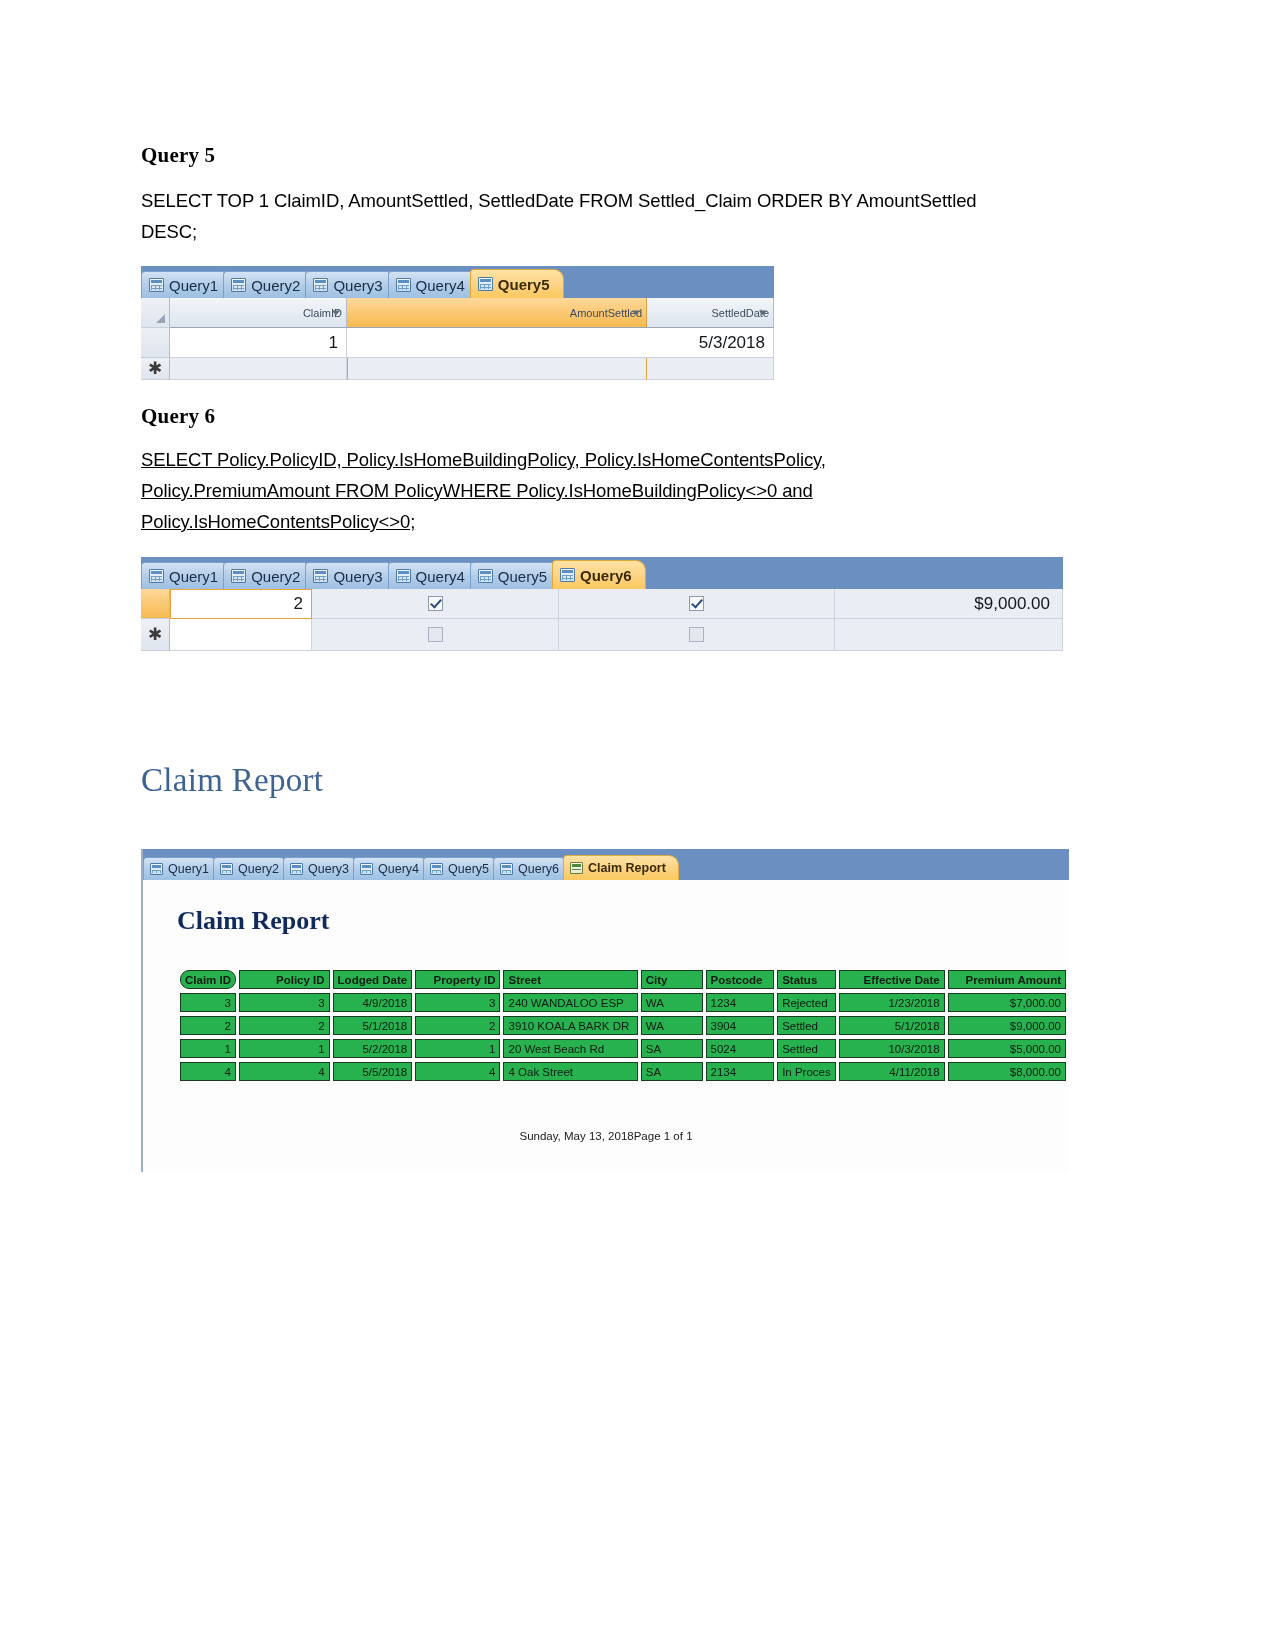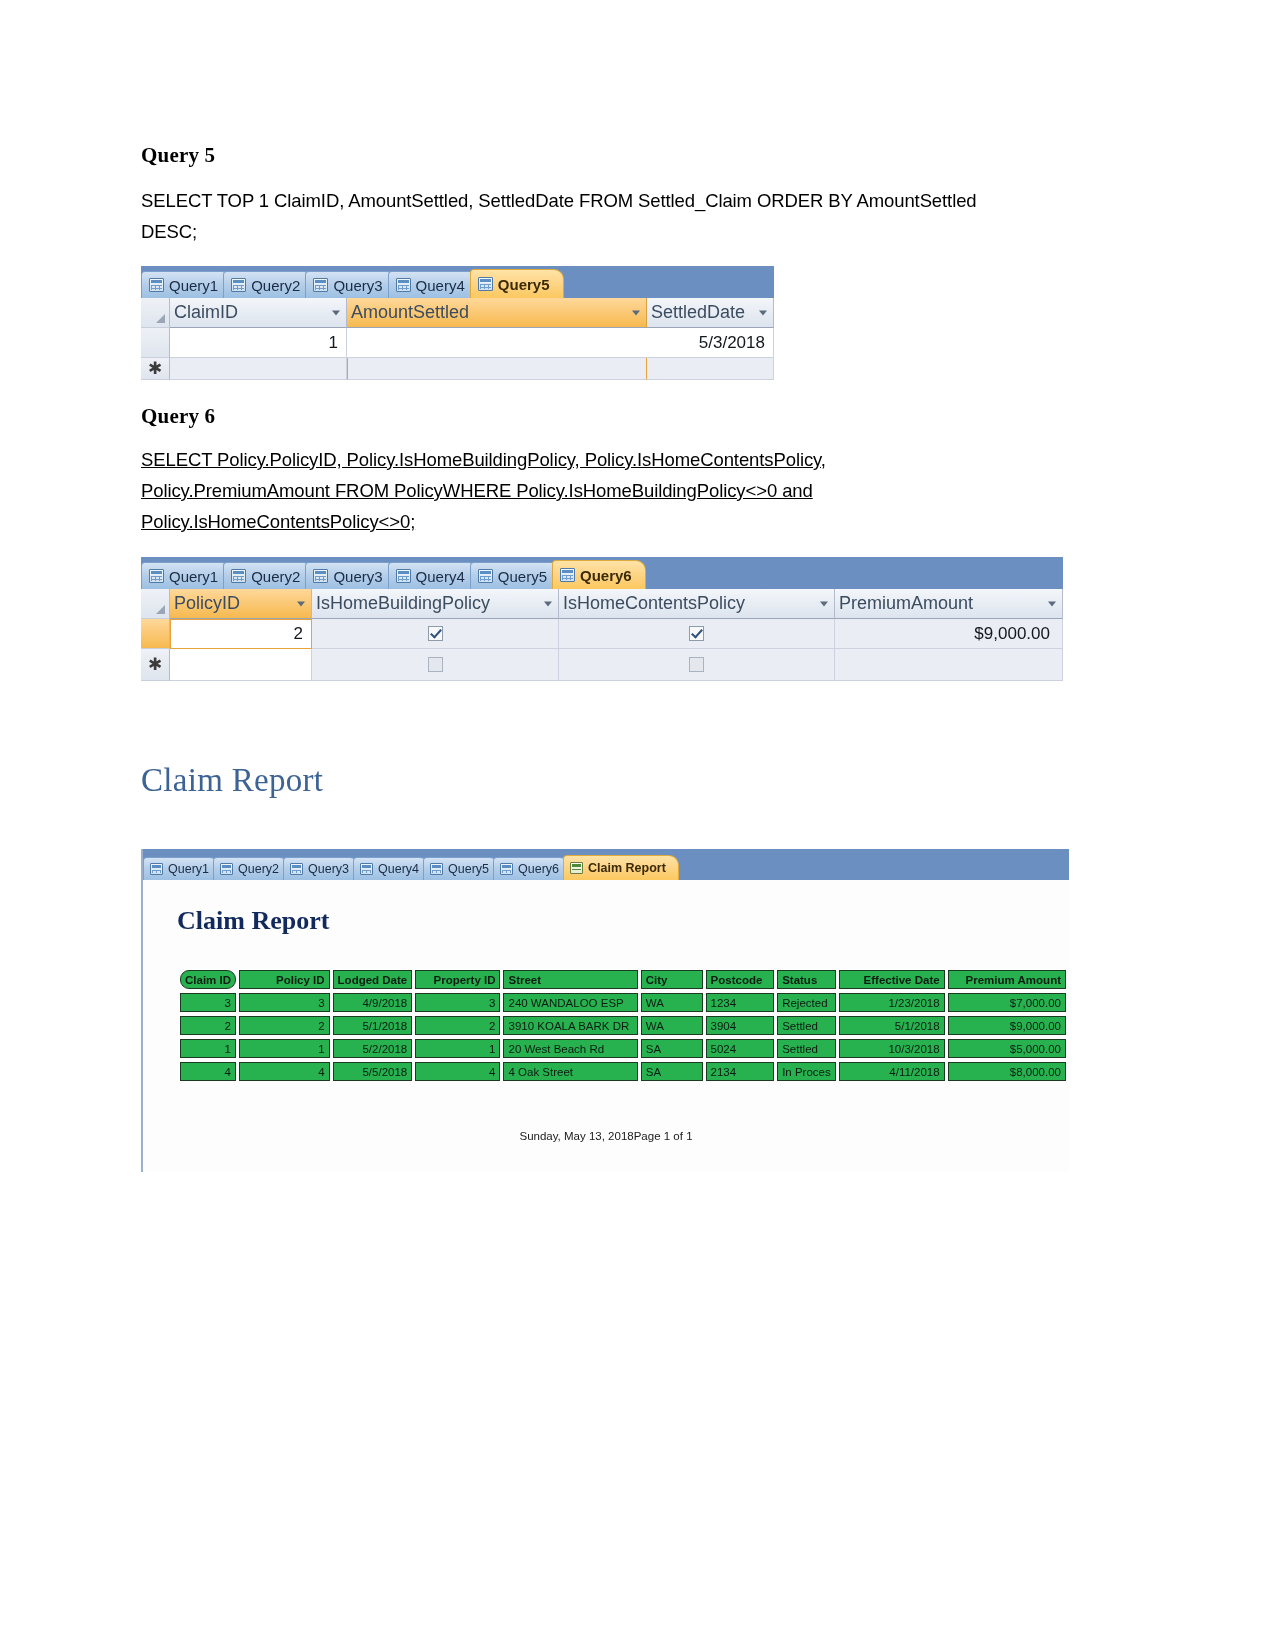--- a/index.html
+++ b/index.html
@@ -132,25 +132,25 @@
     border-bottom: 9px solid #9aa6b8;
   }
   .sel-col.newrow { background: linear-gradient(to bottom,#eef1f6 0%,#dfe5ee 100%); }
   .sel-col .asterisk {
     position: absolute; left: 0; right: 0; top: 50%;
     transform: translateY(-55%);
     text-align: center; font-size: 17px; color: #3b3b3b; line-height: 1;
   }
 
   .col-h {
-    display: flex; align-items: center; justify-content: flex-start;
+    display: flex; align-items: center; justify-content: flex-end;
     background: linear-gradient(to bottom,#f3f6fa 0%,#dde4ee 100%);
     border-right: 1px solid #b4bccb;
     border-bottom: 1px solid #9aa6b8;
-    font-size: 18px;
+    font-size: 11px;
     color: #3c4c60;
     padding: 0 4px;
     position: relative;
   }
   .col-h.sorted {
     background: linear-gradient(to bottom,#ffd89a 0%,#f6b94f 100%);
     border-right-color: #d9a23f;
   }
   .col-h.selected-key {
     background: linear-gradient(to bottom,#ffd89a 0%,#f6b94f 100%);
@@ -337,39 +337,20 @@
       <div class="tab">
         <span class="tab-icon"></span>
         <span class="tab-label">Query5</span>
       </div>
       <div class="tab active">
         <span class="tab-icon"></span>
         <span class="tab-label">Query6</span>
       </div>
     </div>
 
-    <div class="ds-head">
-      <div class="sel-col head"></div>
-      <div class="col-h selected-key" style="flex:0 0 142px;">
-        <span>PolicyID</span>
-        <span class="caret"></span>
-      </div>
-      <div class="col-h" style="flex:0 0 247px;">
-        <span>IsHomeBuildingPolicy</span>
-        <span class="caret"></span>
-      </div>
-      <div class="col-h" style="flex:0 0 276px;">
-        <span>IsHomeContentsPolicy</span>
-        <span class="caret"></span>
-      </div>
-      <div class="col-h" style="flex:1 1 auto;">
-        <span>PremiumAmount</span>
-        <span class="caret"></span>
-      </div>
-    </div>
 
     <div class="ds-row">
       <div class="sel-col" style="background:linear-gradient(to bottom,#ffd89a,#f6b94f);"></div>
       <div class="cell num" style="flex:0 0 142px; border:1px solid #e8a33d;">2</div>
       <div class="cell center alt" style="flex:0 0 247px;">
         <span class="chk on"></span>
       </div>
       <div class="cell center alt" style="flex:0 0 276px;">
         <span class="chk on"></span>
       </div>

